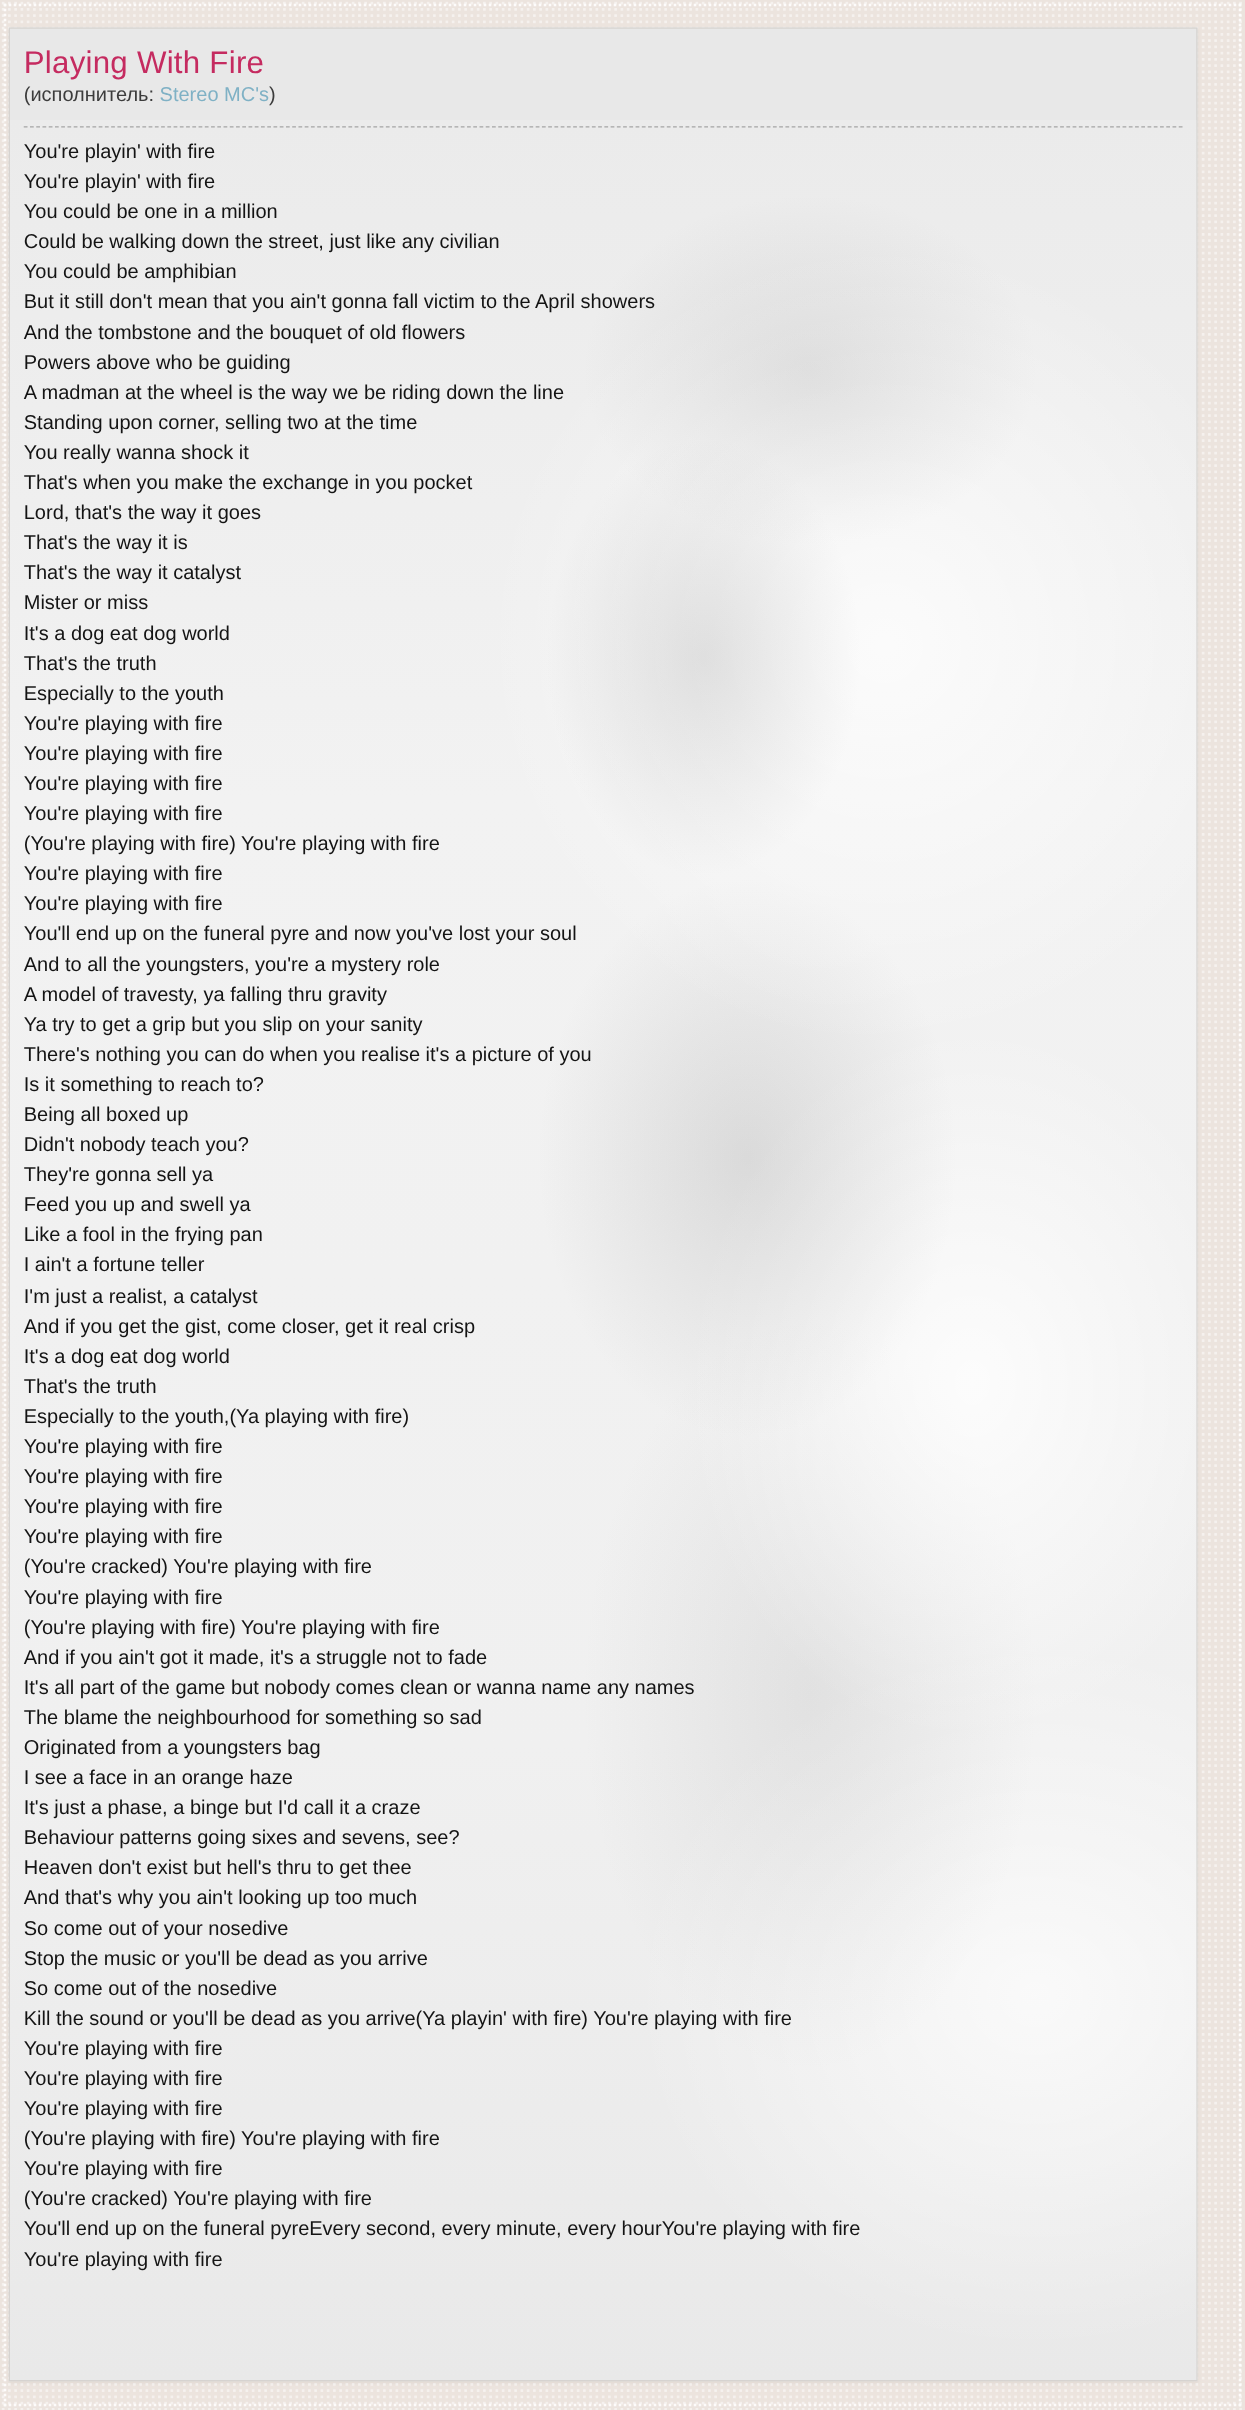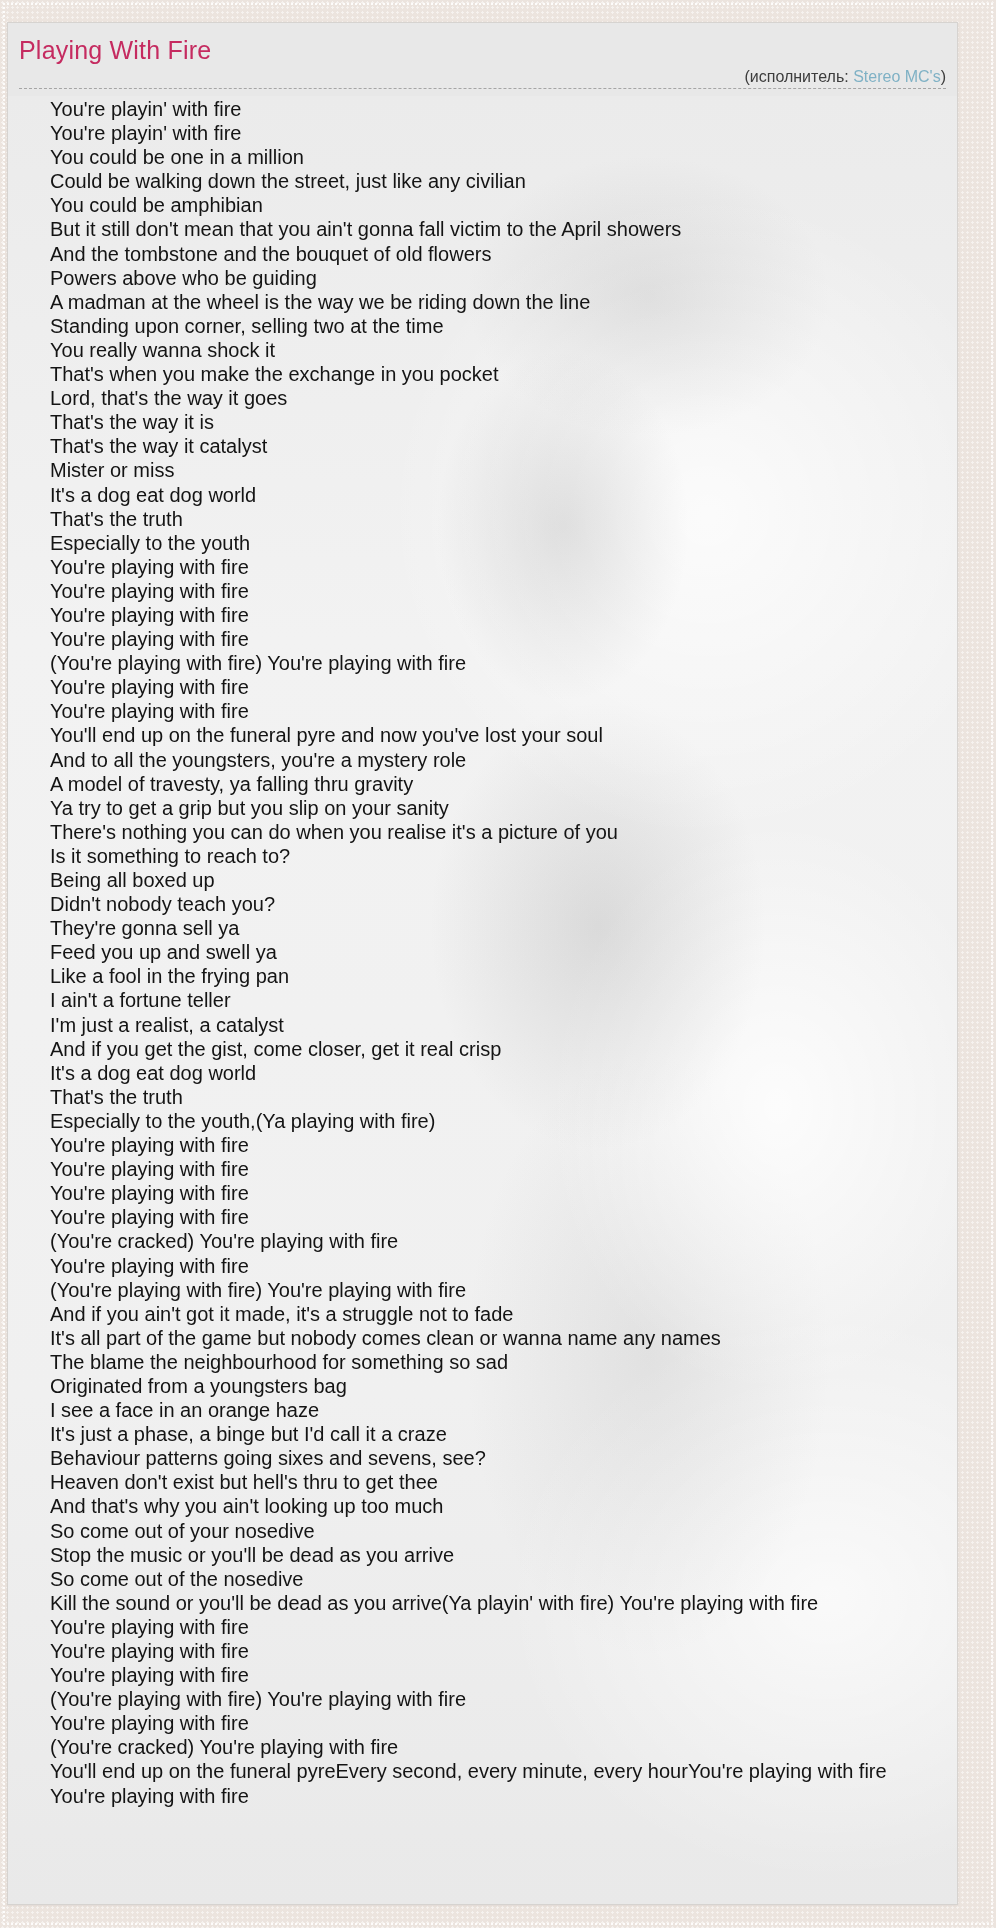--- a/index.html
+++ b/index.html
@@ -52,35 +52,33 @@
     line-height:30px;
     font-weight:500;
     letter-spacing:.2px;
     color:var(--title-color,#c52b60);
   }
   .artist-line{
     margin-top:1px;
     font-size:16px;
     line-height:21px;
     color:#3c3c3c;
-    padding-bottom:1px;
+    padding-bottom:14px;
     border-bottom:1px dashed #a5a5a5;
-    text-align:right;
   }
   .artist-link{
     color:var(--link-color,#7fb1c5);
     text-decoration:none;
     cursor:pointer;
   }
   .lyrics{
     margin-top:8px;
-    font-size:20px;
+    font-size:16px;
     line-height:24.1px;
     color:var(--lyrics-color,#141414);
-    margin-left:31px;
   }
   .lyric-line{
     white-space:pre;
   }
 </style>
 </head>
 <body>
 
 <div class="page">
   <div class="stitch"></div>

